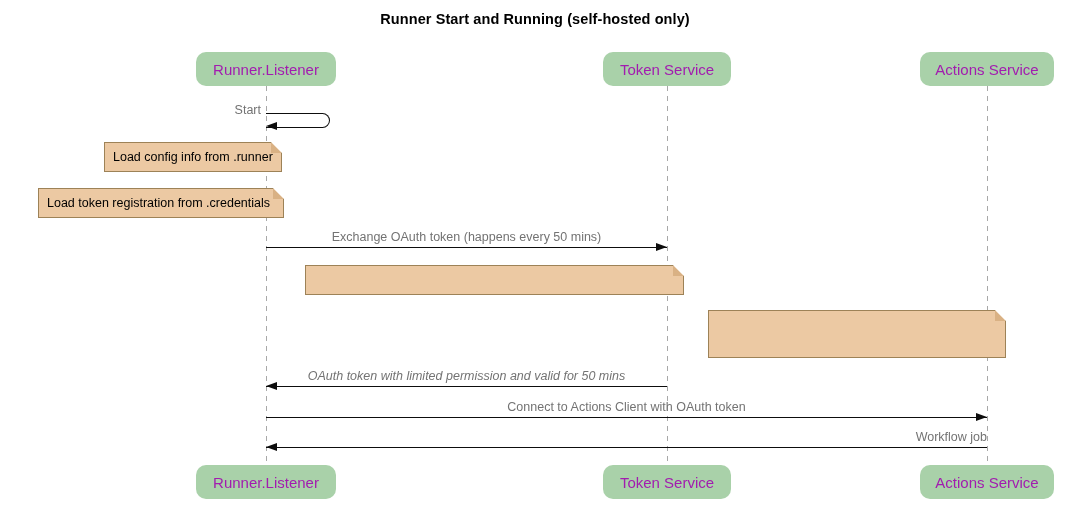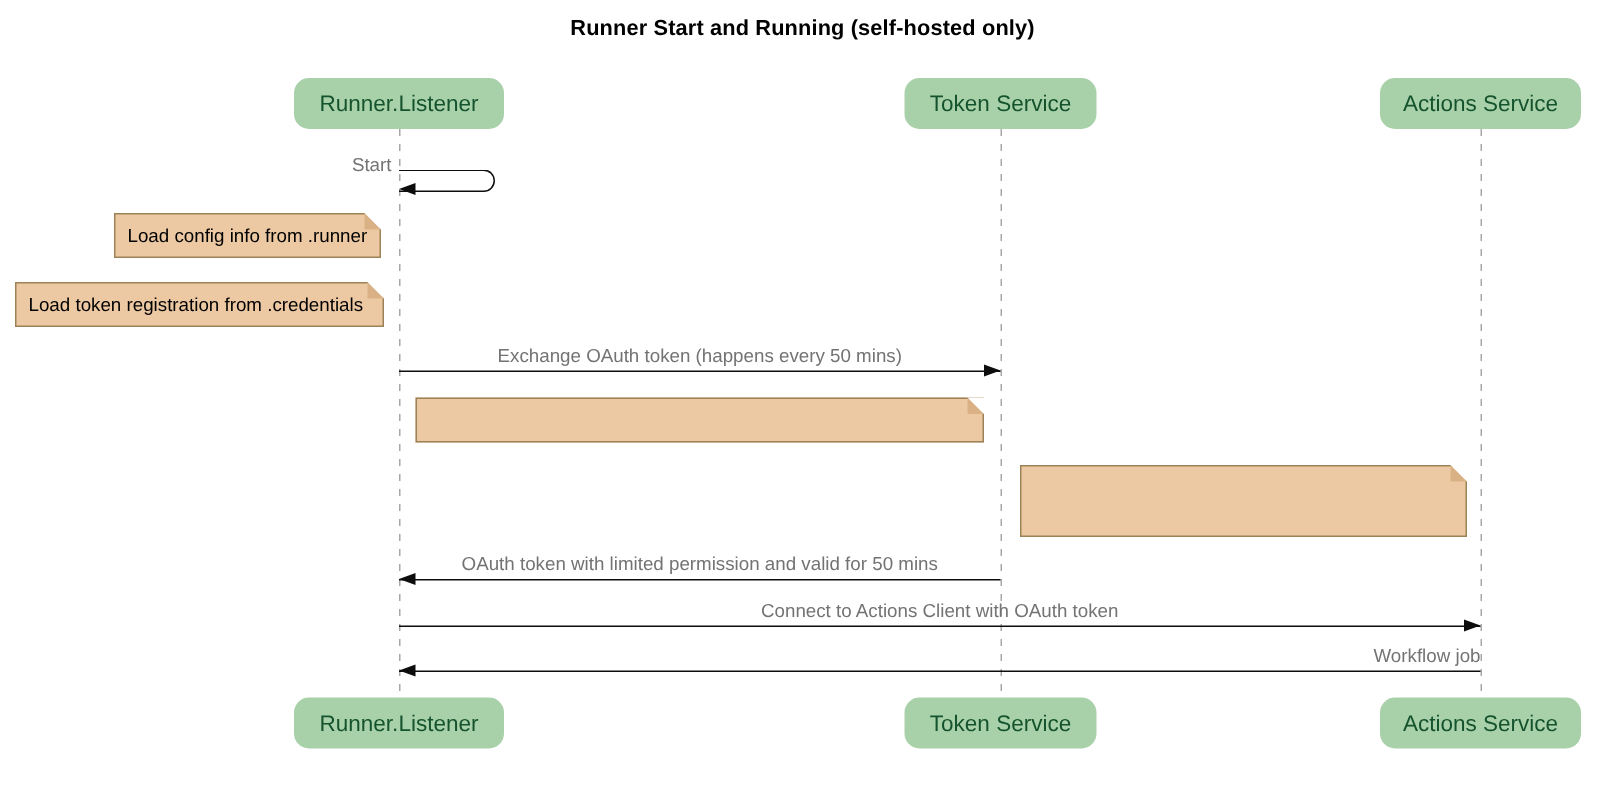--- a/index.html
+++ b/index.html
@@ -6,26 +6,26 @@
   .canvas{
     position:relative;width:1070px;height:525px;background:#ffffff;
     font-family:"Liberation Sans",sans-serif;color:#000;overflow:hidden;
   }
   .title{
     position:absolute;top:11px;left:0;width:100%;text-align:center;
     font-weight:bold;font-size:14.5px;letter-spacing:.1px;
   }
   .participant{
     position:absolute;height:34px;display:flex;align-items:center;justify-content:center;
-    border-radius:10px;font-size:15px;color:#14532d;
+    border-radius:10px;font-size:15px;color:#a21caf;
   }
   .lifeline{position:absolute;width:1px;}
   .note{
     position:absolute;display:flex;flex-direction:column;justify-content:center;
-    font-size:12.5px;box-sizing:border-box;padding:2px 8px;line-height:19px;
+    font-size:12.5px;box-sizing:border-box;padding:2px 8px;line-height:19px;margin-left:28px;
   }
   .note .line{white-space:nowrap;}
   .msg-line{position:absolute;height:0;border-top:1.2px solid #0d0d0d;}
   .msg-label{position:absolute;text-align:center;font-size:12.5px;white-space:nowrap;color:#737373;}
   .self-label{text-align:right;}
   .arrow-right{position:absolute;width:0;height:0;border-top:4.5px solid transparent;border-bottom:4.5px solid transparent;border-left:11px solid #0d0d0d;}
   .arrow-left{position:absolute;width:0;height:0;border-top:4.5px solid transparent;border-bottom:4.5px solid transparent;border-right:11px solid #0d0d0d;}
   .self-loop{position:absolute;border:1.2px solid #0d0d0d;border-left:none;border-radius:0 9px 9px 0;}
 </style>
 </head>
@@ -60,21 +60,21 @@
       <div class="msg-line" style="left: 266px; width: 401px; top: 247px;"></div>
       <div class="arrow-right" style="left: 656px; top: 243px;"></div>
       <div class="note" style="left: 277px; top: 265px; width: 379px; height: 30px; background: rgb(236, 201, 163); border: 1px solid rgb(157, 130, 87);">
         <div class="" style="position: absolute; top: -1px; right: -1px; width: 0px; height: 0px; border-bottom: 11px solid rgb(217, 177, 132); border-right: 11px solid transparent;"></div>
         <div class="" style="position: absolute; top: -1px; right: -1px; width: 0px; height: 0px; border-top: 11px solid rgb(255, 255, 255); border-left: 11px solid transparent;"></div>
       </div>
       <div class="note" style="left: 680px; top: 310px; width: 298px; height: 48px; background: rgb(236, 201, 163); border: 1px solid rgb(157, 130, 87);">
         <div class="" style="position: absolute; top: -1px; right: -1px; width: 0px; height: 0px; border-bottom: 11px solid rgb(217, 177, 132); border-right: 11px solid transparent;"></div>
         <div class="" style="position: absolute; top: -1px; right: -1px; width: 0px; height: 0px; border-top: 11px solid rgb(255, 255, 255); border-left: 11px solid transparent;"></div>
       </div>
-      <div class="msg-label" style="left: 266px; width: 401px; top: 369px;">OAuth token with limited permission and valid for 50 mins</div>
+      <div class="msg-label" style="left: 266px; width: 401px; top: 369px; font-style: italic;">OAuth token with limited permission and valid for 50 mins</div>
       <div class="msg-line" style="left: 266px; width: 401px; top: 386px;"></div>
       <div class="arrow-left" style="left: 266px; top: 382px;"></div>
       <div class="msg-label" style="left: 266px; width: 721px; top: 400px;">Connect to Actions Client with OAuth token</div>
       <div class="msg-line" style="left: 266px; width: 721px; top: 417px;"></div>
       <div class="arrow-right" style="left: 976px; top: 413px;"></div>
       <div class="msg-label" style="left: 266px; width: 721px; top: 430px; text-align: right;">Workflow job</div>
       <div class="msg-line" style="left: 266px; width: 721px; top: 447px;"></div>
       <div class="arrow-left" style="left: 266px; top: 443px;"></div>
     </div>
 </div>

